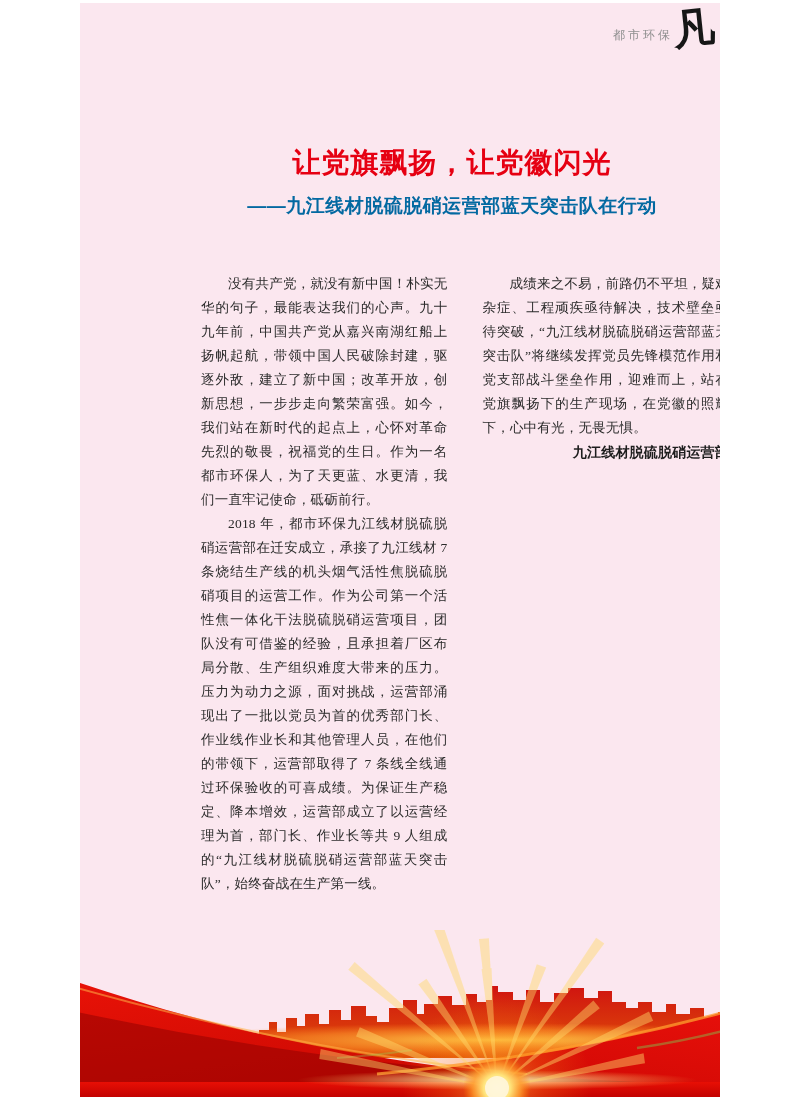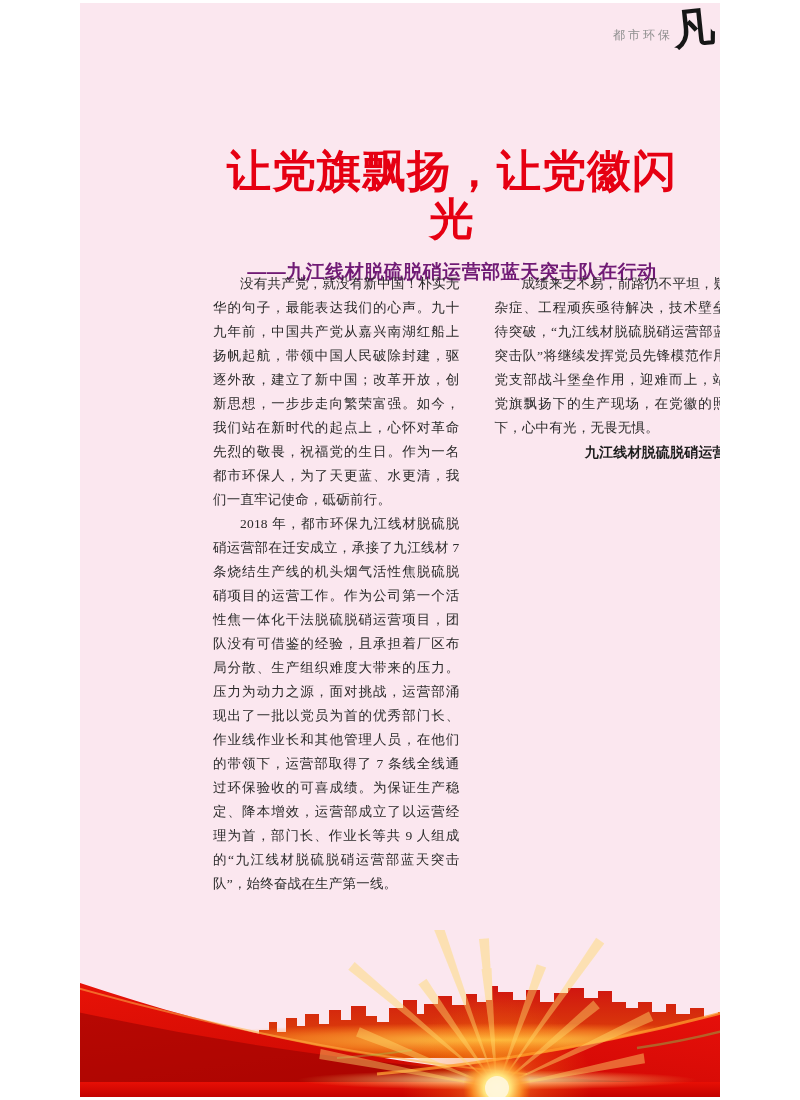--- a/index.html
+++ b/index.html
@@ -28,25 +28,25 @@
     transform:rotate(45deg);transform-origin:0 0;}
   .section-label{position:absolute;left:726px;top:16px;font-size:25px;font-weight:bold;color:#141414;letter-spacing:2px;margin-top:38px;}
   .page-number-box{position:absolute;left:754px;top:70px;width:46px;height:21px;background:#5fbdb2;
     display:flex;align-items:center;justify-content:center;}
   .page-number-box .corner{position:absolute;left:3px;top:3px;width:5px;height:5px;background:#ffffff;}
   .page-number{color:#ffffff;font-size:14px;font-style:italic;letter-spacing:1px;}
 
   
   .title-block{position:absolute;left:135px;top:148px;width:480px;text-align:center;}
   .article-title{margin:0;font-family:"Liberation Serif",serif;font-weight:bold;
-    font-size:44px;line-height:1.1;color:#e60012;letter-spacing:1px;}
-  .article-subtitle{margin:14px 0 0 0;font-size:19px;font-weight:bold;color:#701a75;letter-spacing:.5px;}
+    font-size:28px;line-height:1.1;color:#e60012;letter-spacing:1px;}
+  .article-subtitle{margin:14px 0 0 0;font-size:19px;font-weight:bold;color:#0369a1;letter-spacing:.5px;}
 
   
-  .article{position:absolute;left:136px;top:272px;width:528px;display:flex;gap:35px;
+  .article{position:absolute;left:124px;top:272px;width:528px;display:flex;gap:35px;
     font-family:"Liberation Serif",serif;color:#2b2b2b;}
   .col{width:251px;font-size:13.5px;line-height:24px;text-align:justify;letter-spacing:.2px;}
   .col p{margin:0;}
   .col p.indent{text-indent:2em;}
   .signature{font-family:"Liberation Sans",sans-serif;font-weight:bold;font-size:14px;
     text-align:right;margin:0;line-height:24px;color:#1d1d1d;}
 
   
   .bottom-art{position:absolute;left:0;bottom:0;width:800px;height:170px;z-index:10;}
 </style>

